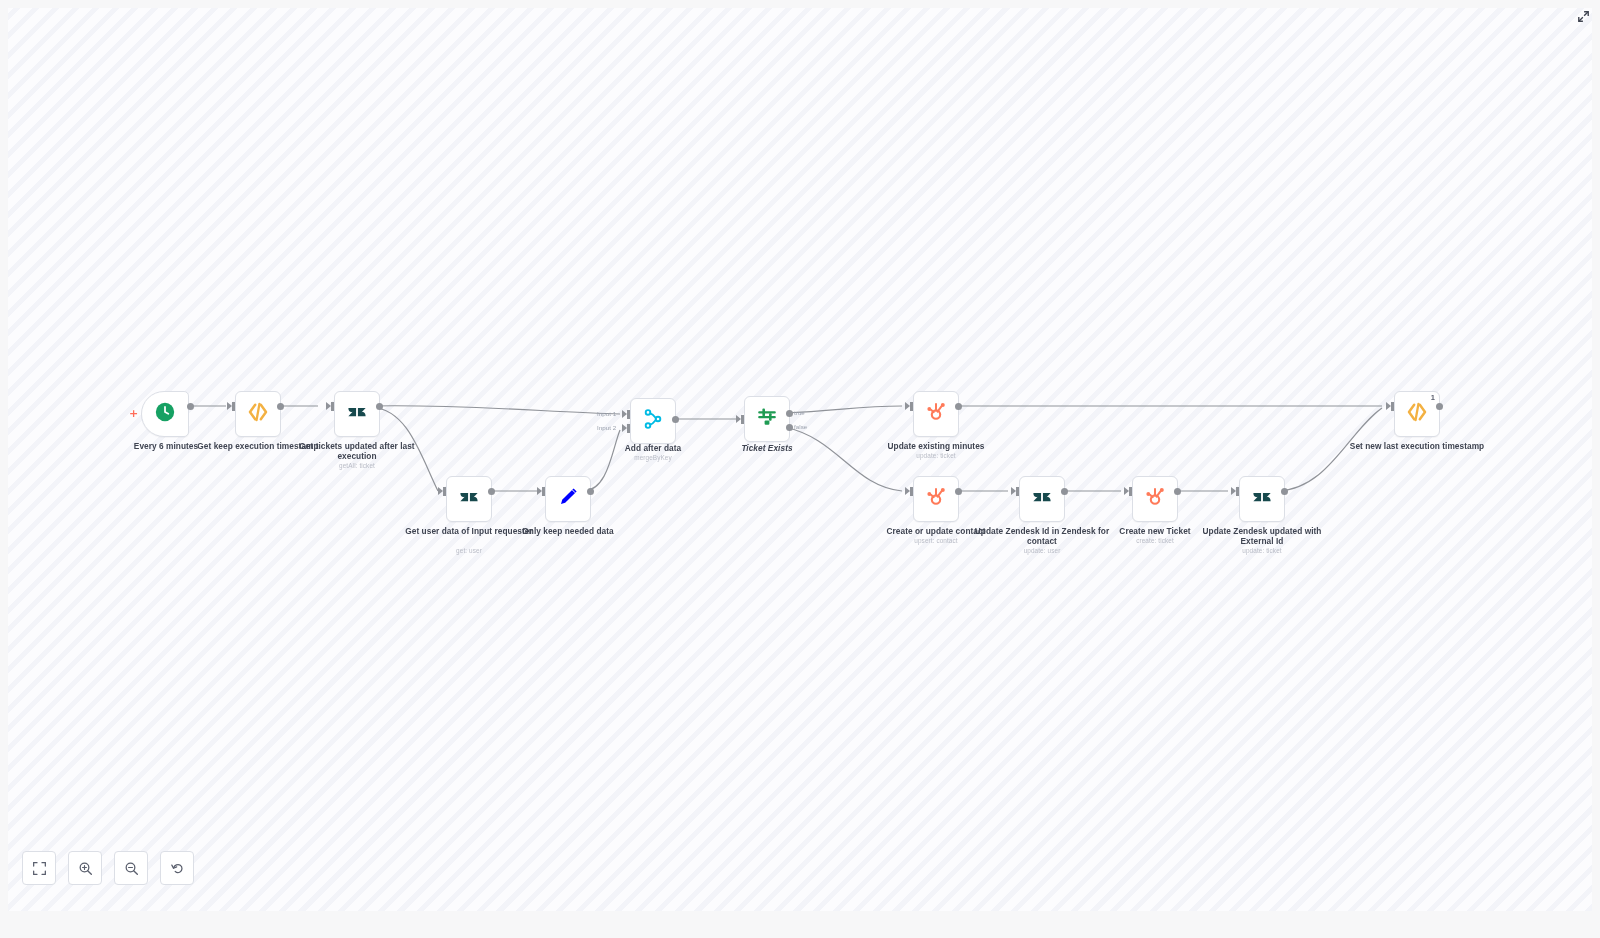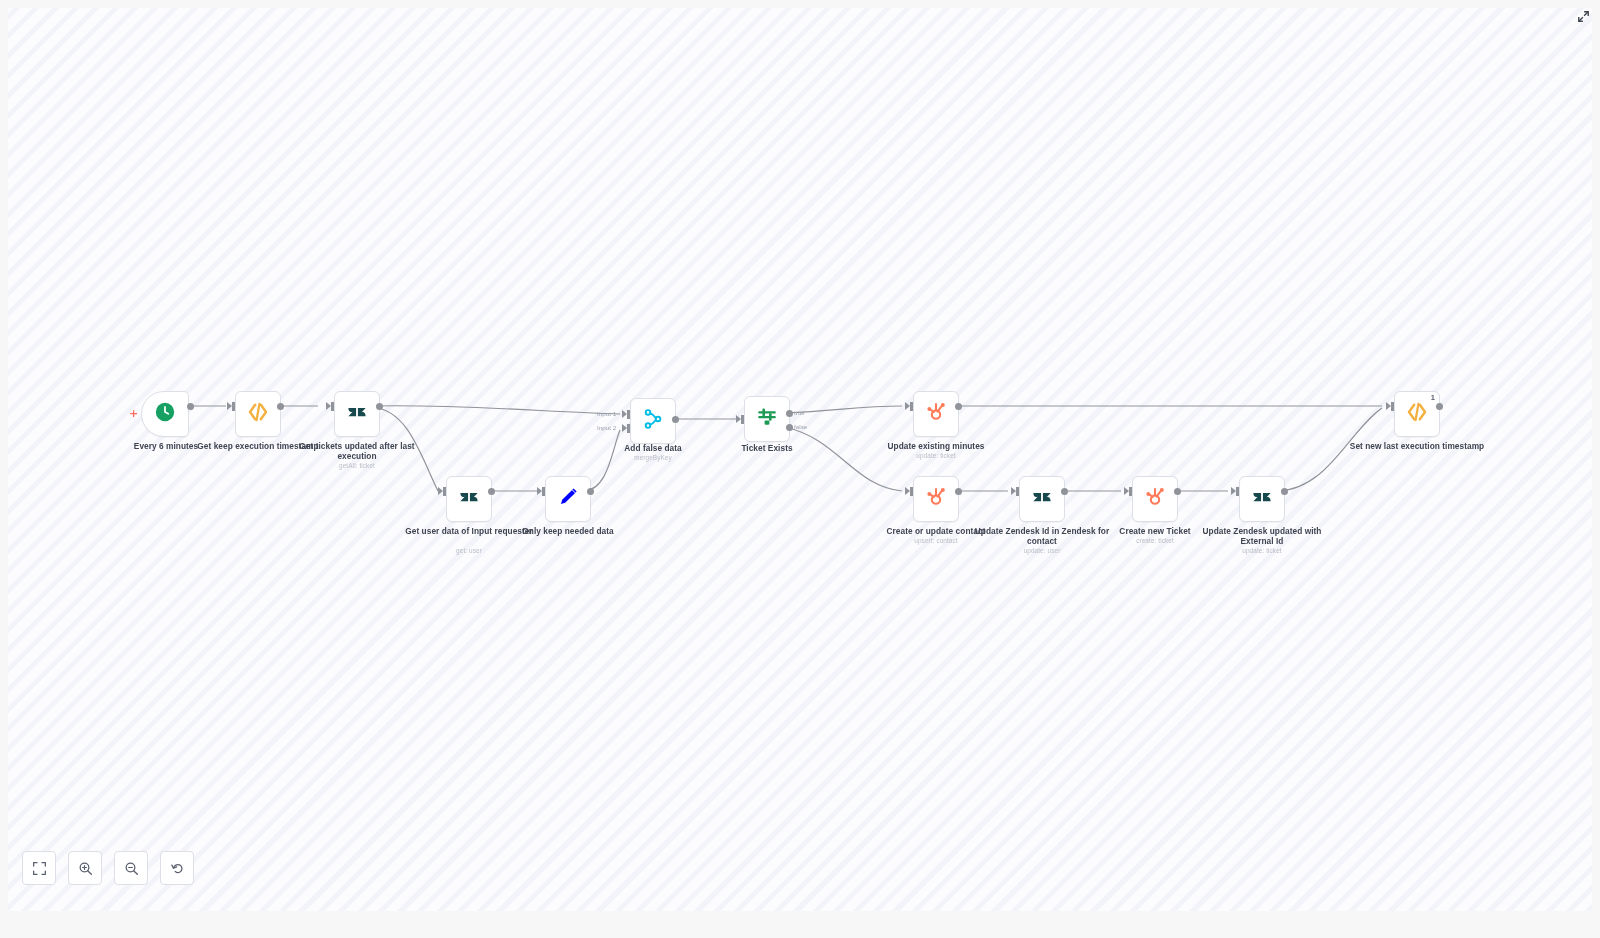--- a/index.html
+++ b/index.html
@@ -274,21 +274,21 @@
         <svg width="24" height="24" viewBox="0 0 24 24">
           <circle cx="7" cy="5.4" r="2.3" fill="none" stroke="#00bbe4" stroke-width="1.9"></circle>
           <circle cx="7" cy="18.6" r="2.3" fill="none" stroke="#00bbe4" stroke-width="1.9"></circle>
           <circle cx="17" cy="12" r="2.3" fill="none" stroke="#00bbe4" stroke-width="1.9"></circle>
           <path d="M9.3 6.3 C 12.5 7.5 13.5 9.6 14.8 11.2" stroke="#00bbe4" stroke-width="1.9" fill="none" stroke-linecap="round"></path>
           <path d="M9.3 17.7 C 12.5 16.5 13.5 14.4 14.8 12.8" stroke="#00bbe4" stroke-width="1.9" fill="none" stroke-linecap="round"></path>
         </svg>
       </span>
     </div>
     <div class="dot" style="left:22px;top:-8px;"></div>
-    <div class="ntitle" style="top:16px;">Add false data</div>
+    <div class="ntitle" style="top:16px;">Add after data</div>
     <div class="nsub" style="top:27px;">mergeByKey</div>
   </div>
 
   <div class="node" style="left:759px;top:419px;">
     <div class="inarrow" style="left:-31px;top:-8px;"></div>
     <div class="inbar" style="left:-26px;top:-8px;"></div>
     <div class="nbox" style="top:-31px;">
       <span>
         <svg width="24" height="24" viewBox="0 0 24 24">
           <rect x="3.2" y="6.2" width="17.6" height="2.3" rx="1" fill="#1f9b53"></rect>
@@ -296,21 +296,21 @@
           <rect x="9.6" y="15.6" width="4.8" height="4.2" rx="1" fill="#1f9b53"></rect>
           <rect x="7.4" y="3.4" width="2.6" height="7.9" rx="1" fill="#1f9b53"></rect>
           <rect x="14.0" y="8.2" width="2.6" height="7.6" rx="1" fill="#1f9b53"></rect>
         </svg>
       </span>
     </div>
     <div class="dot" style="left:22px;top:-14px;"></div>
     <div class="elabel" style="left:27px;top:-18px;">true</div>
     <div class="dot" style="left:22px;top:0px;"></div>
     <div class="elabel" style="left:27px;top:-4px;">false</div>
-    <div class="ntitle" style="top:16px;">Ticket Exists</div>
+    <div class="ntitle" style="top:16px;font-style:italic;">Ticket Exists</div>
   </div>
 
   <div class="node" style="left:928px;top:406px;">
     <div class="inarrow" style="left:-31px;top:-8px;"></div>
     <div class="inbar" style="left:-26px;top:-8px;"></div>
     <div class="nbox">
       <span>
         <svg width="24" height="24" viewBox="0 0 24 24">
           <circle cx="18.8" cy="5.1" r="2.0" fill="#ff7a59"></circle>
           <circle cx="5.3" cy="9.0" r="1.9" fill="#ff7a59"></circle>

